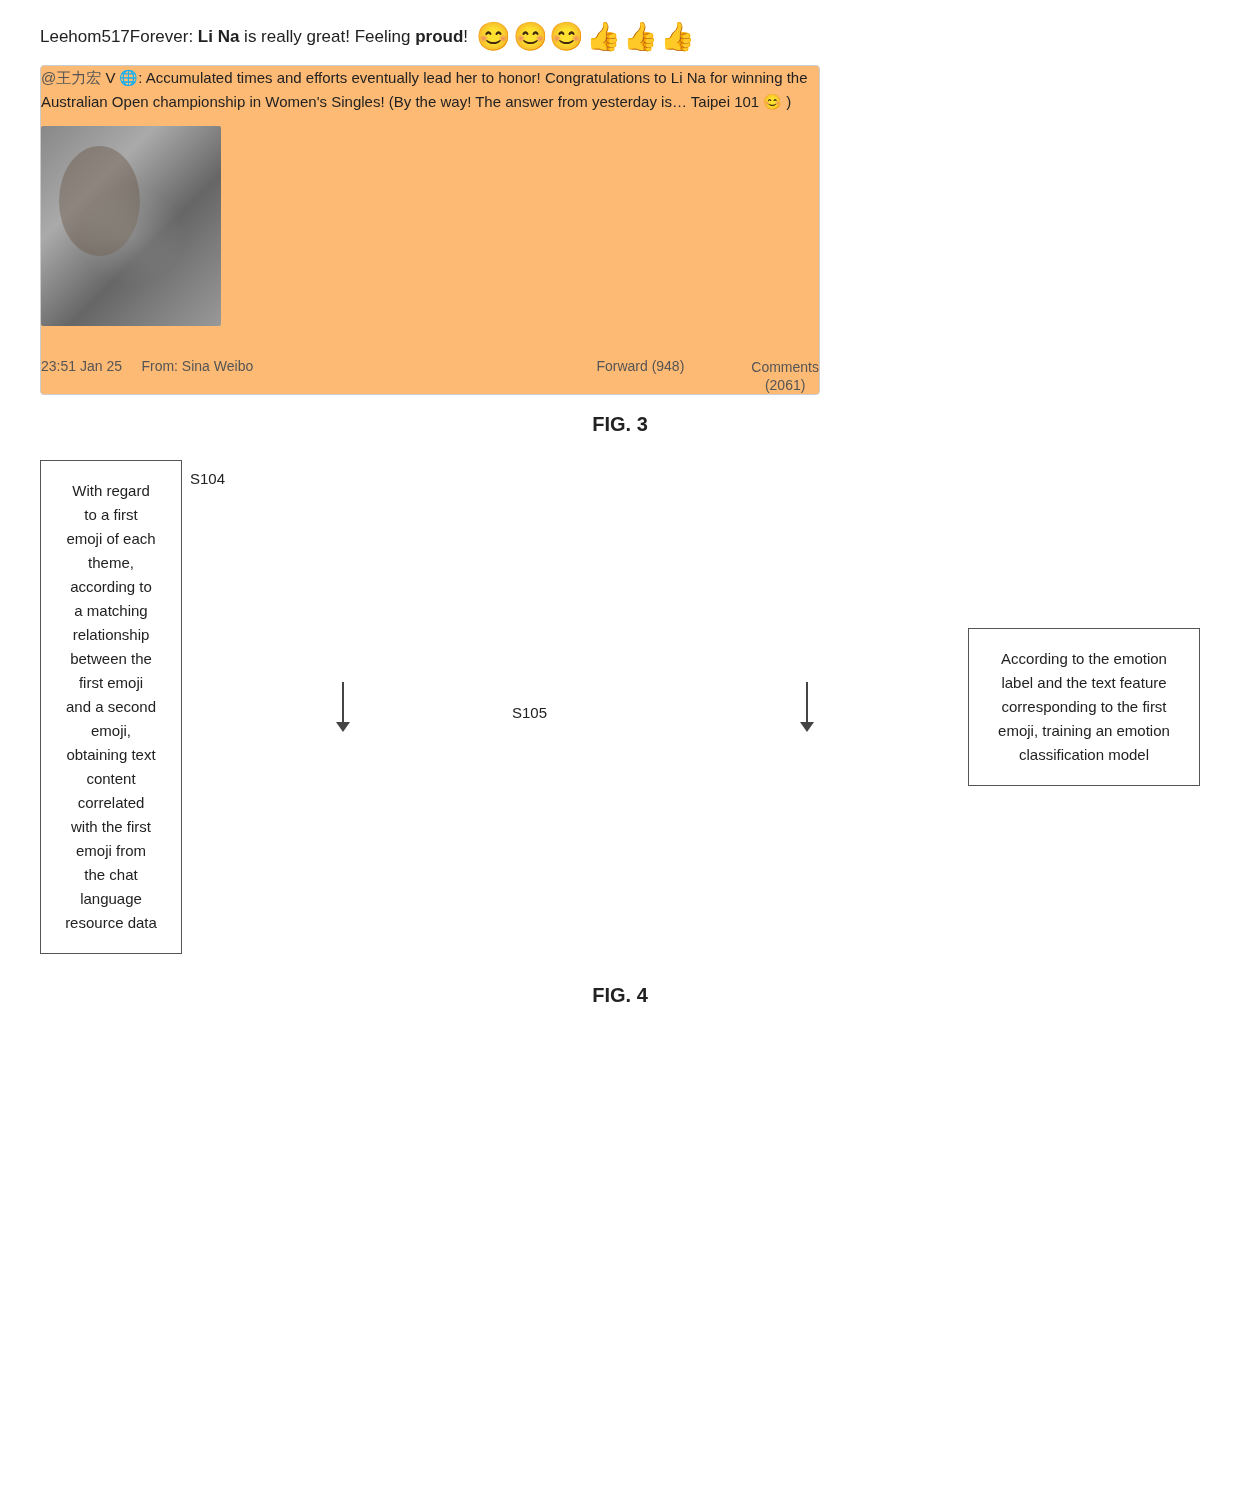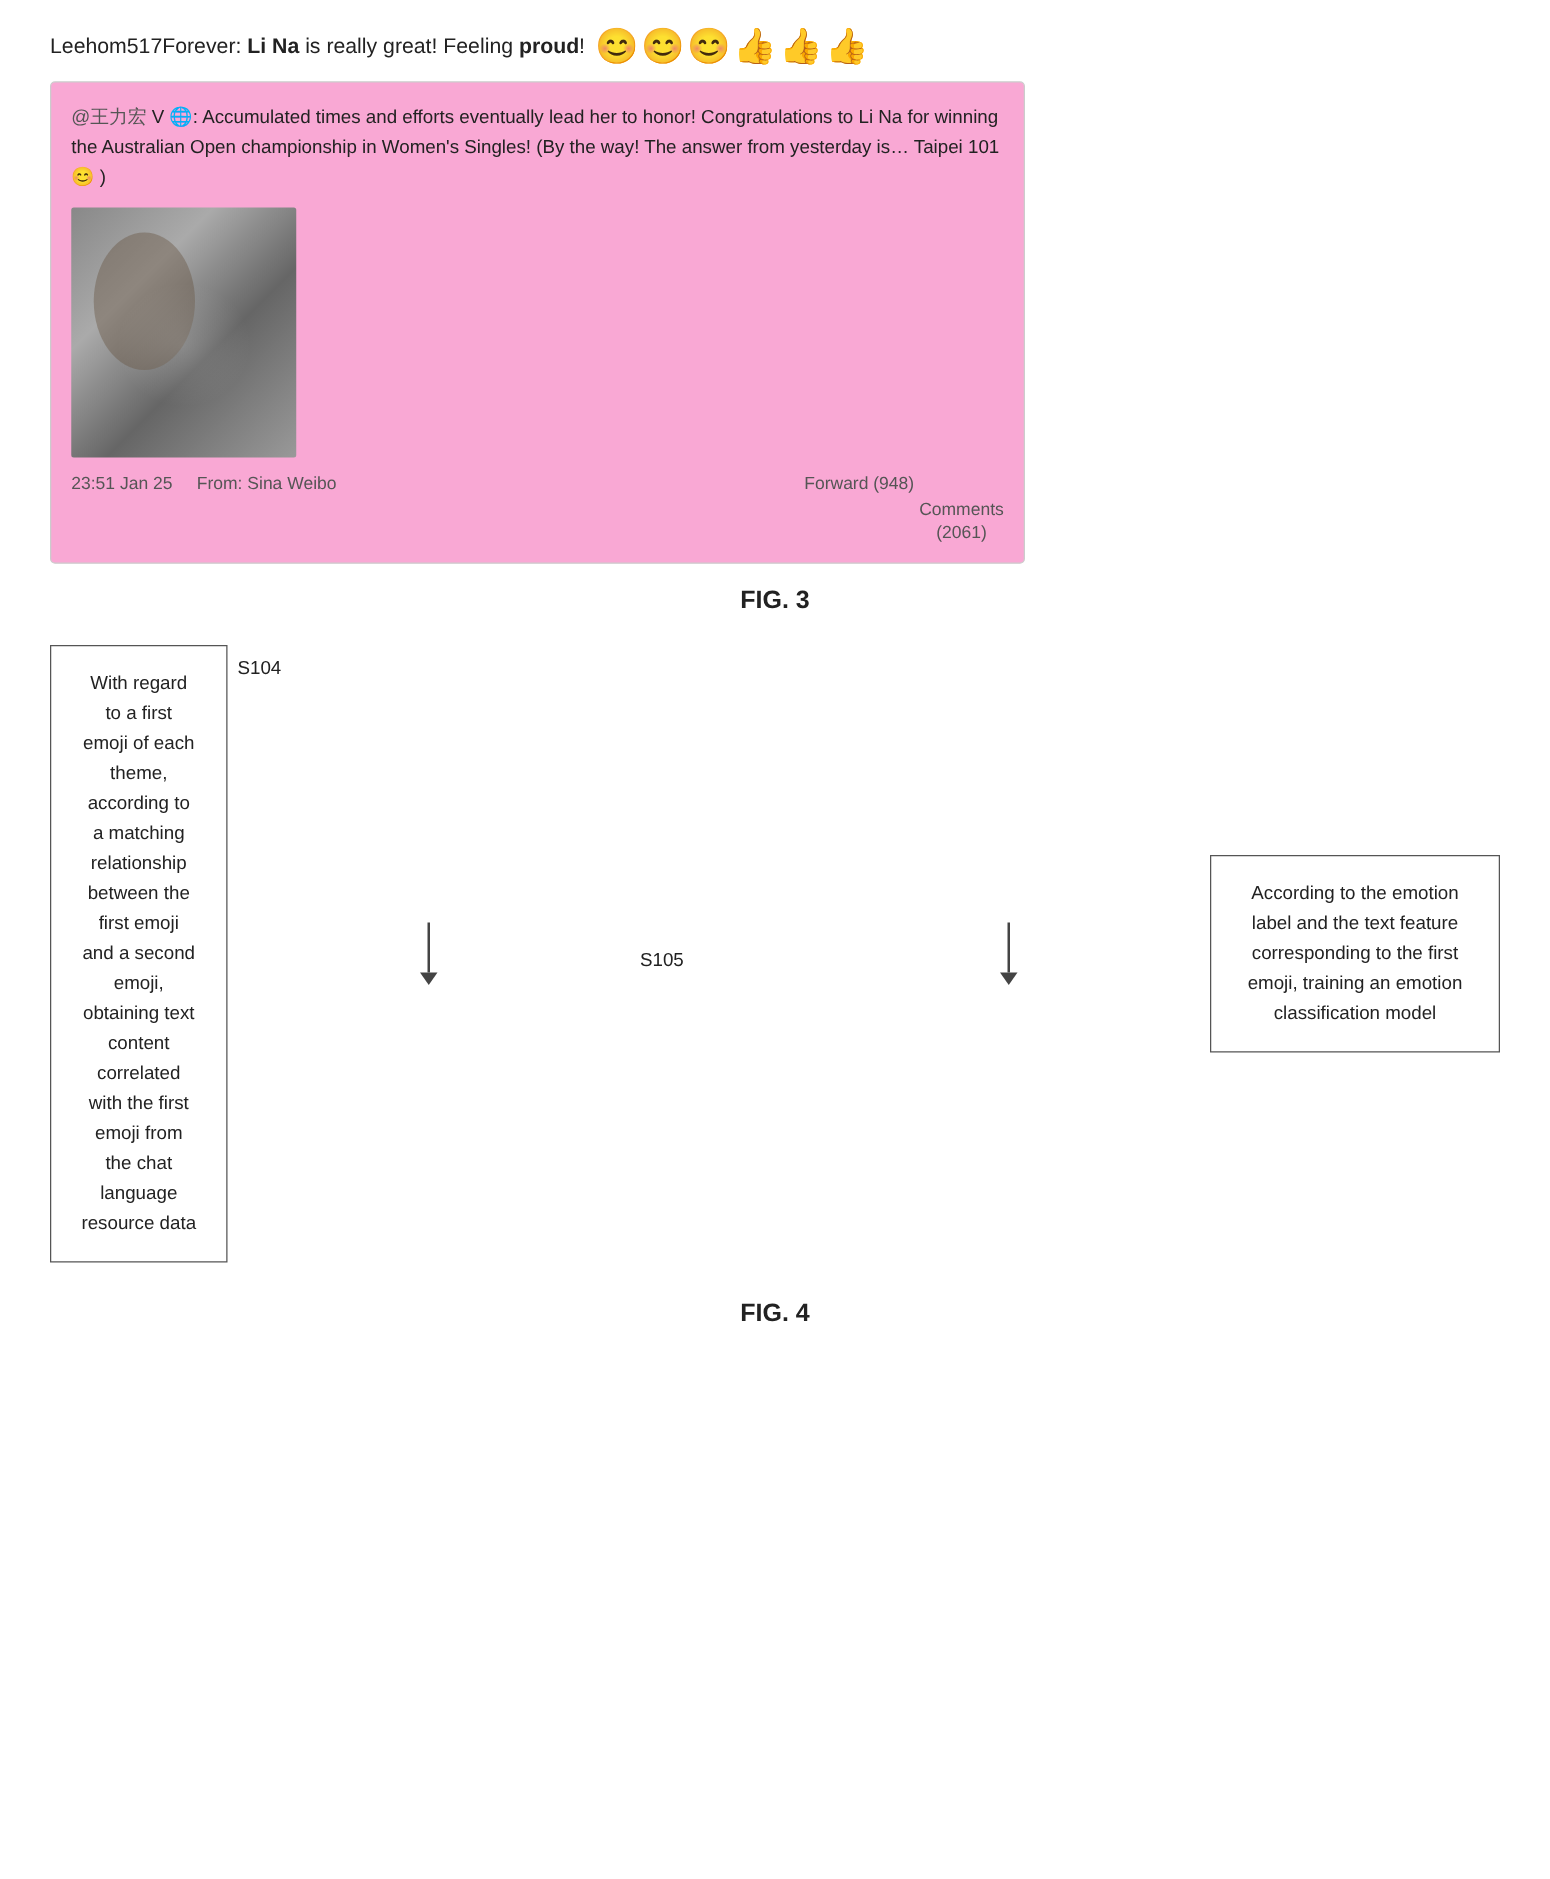--- a/index.html
+++ b/index.html
@@ -29,23 +29,22 @@
     .top-bar .emojis {
       margin-left: 8px;
       font-size: 28px;
       letter-spacing: 2px;
     }
 
     
     .post-card {
       border: 1px solid #ccc;
       border-radius: 4px;
-      padding: 16px;
       margin-bottom: 18px;
-      background: #f9a8d4;
+      background: #fdba74;
       max-width: 780px;
     }
     .post-card .post-text {
       font-size: 15px;
       line-height: 1.6;
       margin-bottom: 12px;
     }
     .post-card .post-text .handle {
       color: #555;
     }
@@ -72,28 +71,30 @@
       position: absolute;
       top: 10%;
       left: 10%;
       width: 45%;
       height: 55%;
       border-radius: 50%;
       background: rgba(100,80,60,0.4);
     }
     .post-card .post-footer {
       display: flex;
+      align-items: center;
       font-size: 14px;
       color: #555;
+      gap: 47px;
     }
     .post-card .post-footer .meta {
       flex: 1;
     }
     .post-card .post-footer .forward {
-      margin-right: 4px;
+      margin-right: 20px;
     }
     .post-card .post-footer .comments {
       text-align: center;
       line-height: 1.3;
       margin-top: 20px;
     }
 
     
     .fig-label {
       text-align: center;

